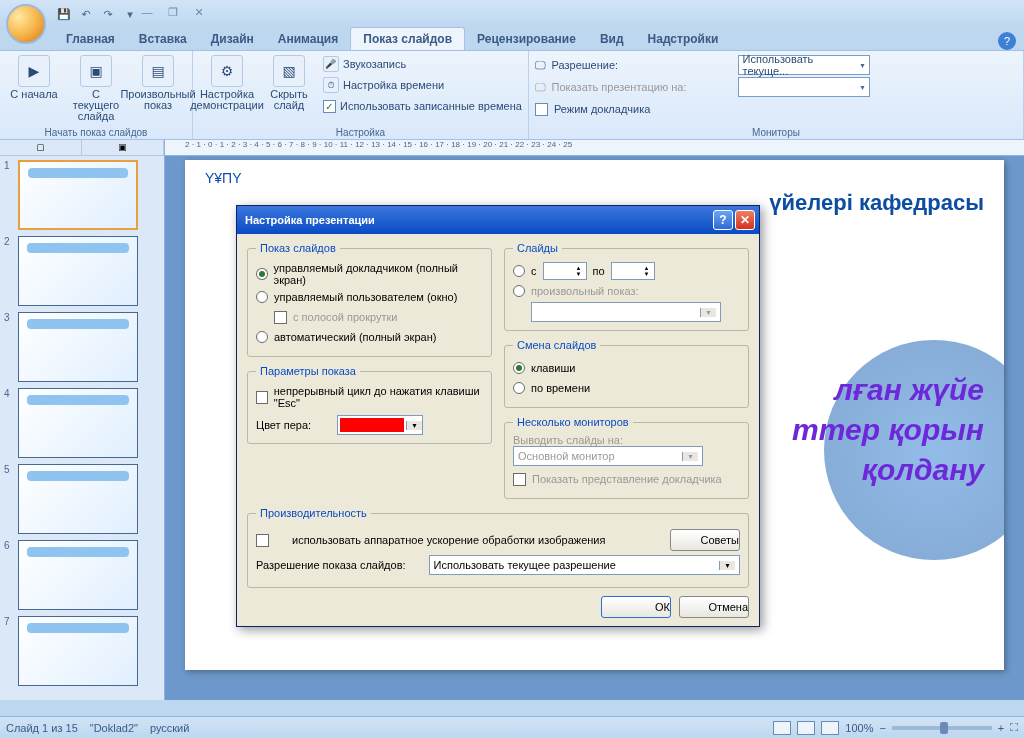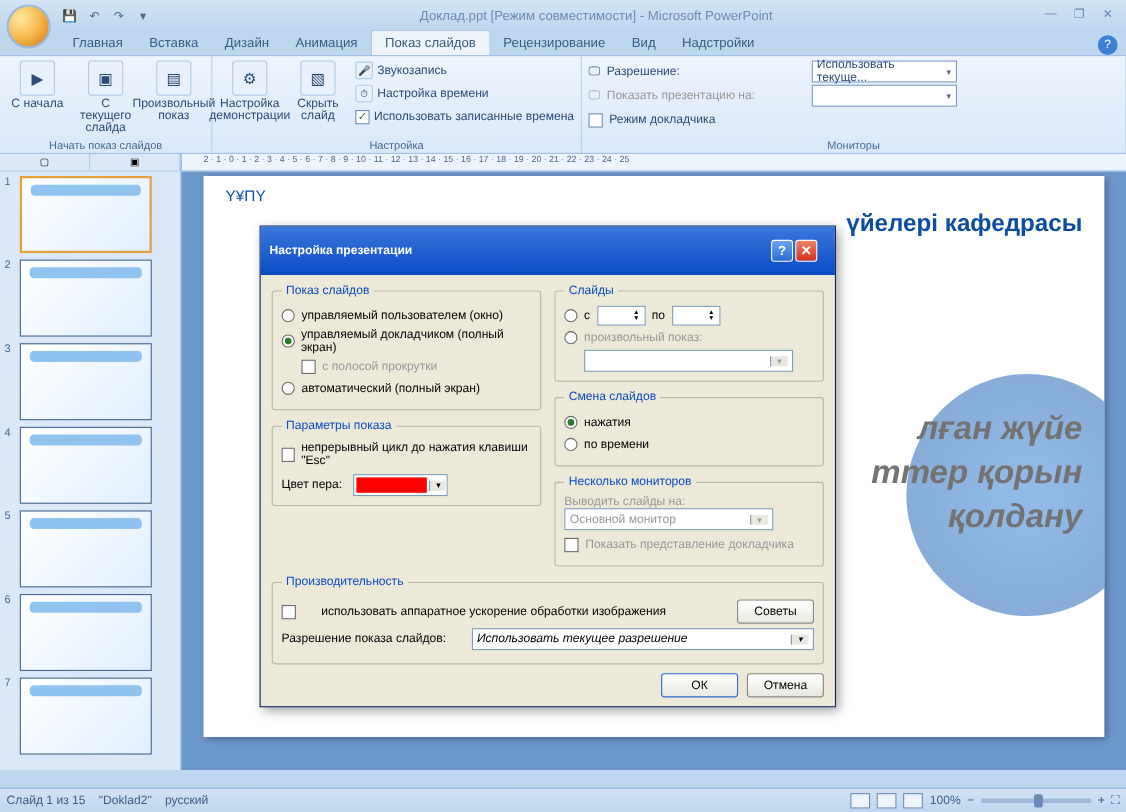--- a/index.html
+++ b/index.html
@@ -7,21 +7,21 @@
 
 .titlebar { height: 28px; background: linear-gradient(#D2E4F6, #BDD7EF); display: flex; align-items: center; padding: 0 4px; font-size: 12px; color: #466891; }
 .office-btn { width: 40px; height: 40px; background: radial-gradient(circle at 30% 30%, #FFE9A0, #F7B74D, #D4780C); border-radius: 50%; position: absolute; left: 6px; top: 4px; border: 2px solid #9EB8D8; z-index: 10; }
 .qat { margin-left: 52px; display: flex; gap: 6px; align-items: center; }
 .qat span { width: 16px; height: 16px; display: inline-flex; align-items: center; justify-content: center; font-size: 11px; color: #466891; cursor: pointer; }
 .title-center { flex: 1; text-align: center; color: #6C8AB5; }
 .win-controls { display: flex; gap: 8px; margin-right: 4px; }
 .win-controls span { width: 18px; height: 16px; font-size: 11px; color: #6C8AB5; cursor: pointer; text-align: center; }
 
 .ribbon-tabs { height: 22px; display: flex; align-items: end; padding-left: 54px; font-size: 12px; }
-.ribbon-tabs .tab { padding: 4px 12px; color: #3B5A85; cursor: pointer; }
+.ribbon-tabs .tab { padding: 4px 12px; color: #3B5A85; cursor: pointer; font-weight: bold; }
 .ribbon-tabs .tab.active { background: #EDF4FC; border-radius: 3px 3px 0 0; border: 1px solid #A3C0E8; border-bottom: none; }
 .ribbon-tabs .help { margin-left: auto; margin-right: 8px; width: 18px; height: 18px; background: #3E80D5; color: #fff; border-radius: 50%; font-size: 11px; text-align: center; line-height: 18px; }
 
 .ribbon-body { height: 90px; background: linear-gradient(#EDF4FC, #D9E8FA); border-top: 1px solid #A3C0E8; border-bottom: 1px solid #A3C0E8; display: flex; font-size: 11px; color: #2B4C76; }
 .ribbon-group { border-right: 1px solid #B9D1ED; padding: 2px 6px 1px; display: flex; flex-direction: column; }
 .ribbon-group-body { flex: 1; display: flex; align-items: flex-start; gap: 6px; }
 .ribbon-group-label { text-align: center; font-size: 10px; color: #466891; padding-top: 2px; }
 .big-btn { display: flex; flex-direction: column; align-items: center; width: 56px; cursor: pointer; padding: 2px; }
 .big-btn .ico { width: 32px; height: 32px; background: #E8F1FB; border: 1px solid #B0CAE8; border-radius: 3px; margin-bottom: 2px; display: flex; align-items: center; justify-content: center; font-size: 14px; }
 .big-btn .lbl { text-align: center; line-height: 11px; }
@@ -44,25 +44,25 @@
 .thumb .preview { width: 120px; height: 70px; background: linear-gradient(135deg, #fff, #E0EFFF); border: 1px solid #466891; position: relative; }
 .thumb.active .preview { border: 2px solid #E8A03D; }
 .thumb .preview::before { content: ""; position: absolute; top: 6px; left: 8px; right: 8px; height: 10px; background: #8FC4F0; border-radius: 4px; }
 
 .slide-area { flex: 1; background: #6D98CB; position: relative; overflow: hidden; }
 .ruler-h { height: 16px; background: #EDF4FC; border-bottom: 1px solid #8EB3DE; font-size: 8px; color: #466891; padding-left: 20px; white-space: nowrap; overflow: hidden; }
 .slide-canvas { position: absolute; left: 20px; top: 20px; right: 20px; bottom: 30px; background: #fff; box-shadow: 2px 2px 6px rgba(0,0,0,0.3); overflow: hidden; }
 .slide-canvas .decor1 { position: absolute; right: -40px; top: 180px; width: 220px; height: 220px; background: radial-gradient(circle, #4A90D9, #2E6BB2); border-radius: 50%; opacity: 0.6; }
 .slide-canvas .txt1 { position: absolute; left: 20px; top: 10px; font-size: 14px; color: #0C4DA2; }
 .slide-canvas .txt2 { position: absolute; right: 20px; top: 30px; font-size: 22px; color: #0C4DA2; font-weight: bold; }
-.slide-canvas .txt3 { position: absolute; right: 20px; top: 210px; font-size: 30px; color: #737373; font-weight: bold; font-style: italic; line-height: 40px; text-align: right; }
+.slide-canvas .txt3 { position: absolute; right: 20px; top: 210px; font-size: 30px; color: #6d28d9; font-weight: bold; font-style: italic; line-height: 40px; text-align: right; }
 
 
 .dialog { position: absolute; left: 236px; top: 205px; width: 524px; background: #ECE9D8; border: 1px solid #0A246A; box-shadow: 3px 3px 10px rgba(0,0,0,0.4); z-index: 100; font-size: 11px; }
-.dialog-title { height: 44px; background: linear-gradient(#3B77DD, #0A4BC4); color: #fff; display: flex; align-items: center; padding: 0 16px 0 8px; font-weight: bold; }
+.dialog-title { height: 28px; background: linear-gradient(#3B77DD, #0A4BC4); color: #fff; display: flex; align-items: center; padding: 0 4px 0 8px; font-weight: bold; }
 .dialog-title .dt-btns { margin-left: auto; display: flex; gap: 2px; }
 .dialog-title .dt-btn { width: 20px; height: 20px; border: 1px solid #fff; border-radius: 3px; text-align: center; line-height: 18px; font-size: 12px; cursor: pointer; }
 .dt-help { background: linear-gradient(#6AA5F0, #2E6BD4); }
 .dt-close { background: linear-gradient(#F08060, #D43020); }
 
 .dialog-body { padding: 8px 10px; color: #000; }
 .dcols { display: flex; gap: 12px; }
 .dcol { flex: 1; }
 fieldset { border: 1px solid #B8B8A8; border-radius: 3px; padding: 6px 8px 8px; margin-bottom: 8px; }
 legend { padding: 0 4px; color: #0A4BC4; font-size: 11px; }
@@ -70,24 +70,24 @@
 .radio { width: 12px; height: 12px; border: 1px solid #6B6B6B; border-radius: 50%; display: inline-flex; align-items: center; justify-content: center; background: #fff; }
 .radio.on::after { content: ""; width: 6px; height: 6px; background: #2B7A2B; border-radius: 50%; }
 .check { width: 13px; height: 13px; border: 1px solid #6B6B6B; background: #fff; display: inline-flex; align-items: center; justify-content: center; font-size: 10px; }
 .indent { margin-left: 18px; }
 .disabled { color: #999; }
 .spin { width: 44px; height: 18px; border: 1px solid #7F9DB9; background: #fff; display: inline-flex; align-items: center; }
 .spin .updown { width: 14px; display: flex; flex-direction: column; font-size: 6px; text-align: center; margin-left: auto; }
 .color-combo { width: 86px; height: 20px; border: 1px solid #7F9DB9; display: inline-flex; align-items: center; background: #fff; }
 .color-swatch { flex: 1; height: 14px; margin: 0 2px; }
 .combo-arr { width: 16px; border-left: 1px solid #7F9DB9; text-align: center; font-size: 8px; background: #E8E8E0; }
-.pen-row { display: flex; align-items: center; gap: 10px; margin-top: 6px; }
+.pen-row { display: flex; align-items: center; gap: 26px; margin-top: 6px; }
 .wide-combo { width: 190px; height: 20px; border: 1px solid #7F9DB9; background: #fff; display: flex; align-items: center; padding: 0 4px; }
-.dlg-select { width: 360px; height: 20px; border: 1px solid #7F9DB9; background: #fff; display: flex; align-items: center; padding: 0 4px; font-style: italic; }
-.dlg-btn { min-width: 70px; height: 22px; border: 1px solid #888; background: linear-gradient(#fff,#E8E8E0); border-radius: 3px; cursor: pointer; text-align: center; line-height: 20px; font-size: 11px; }
+.dlg-select { width: 360px; height: 20px; border: 1px solid #7F9DB9; background: #fff; display: flex; align-items: center; padding: 0 4px; }
+.dlg-btn { min-width: 70px; height: 22px; border: 1px solid #888; background: linear-gradient(#fff,#E8E8E0); border-radius: 3px; cursor: pointer; text-align: right; line-height: 20px; font-size: 11px; }
 .dlg-buttons { display: flex; justify-content: flex-end; gap: 8px; margin-top: 8px; }
 .perf-row { display: flex; align-items: center; gap: 23px; margin: 4px 0; }
 
 .statusbar { position: absolute; left: 0; right: 0; bottom: 0; height: 22px; background: linear-gradient(#D2E4F6, #BDD7EF); border-top: 1px solid #8EB3DE; display: flex; align-items: center; font-size: 11px; color: #3B5A85; padding: 0 6px; gap: 12px; }
 .statusbar .right { margin-left: auto; display: flex; align-items: center; gap: 6px; }
 .view-btn { width: 18px; height: 14px; border: 1px solid #6C8AB5; background: #EDF4FC; cursor: pointer; }
 .zoom-slider { width: 100px; height: 4px; background: #9EB8D8; position: relative; }
 .zoom-slider::after { content: ""; position: absolute; left: 48px; top: -4px; width: 8px; height: 12px; background: #6C8AB5; border-radius: 2px; }
 </style>
 </head>
@@ -95,21 +95,20 @@
 
 <div class="office-btn"></div>
 
 <div class="titlebar">
   <div class="qat">
     <span>💾</span>
     <span>↶</span>
     <span>↷</span>
     <span>▾</span>
   </div>
-  <div class="title-center">Доклад.ppt [Режим совместимости] - Microsoft PowerPoint</div>
   <div class="win-controls">
     <span>—</span>
     <span>❐</span>
     <span>✕</span>
   </div>
 </div>
 
 <div class="ribbon-tabs">
   <div class="tab">Главная</div>
   <div class="tab">Вставка</div>
@@ -253,26 +252,26 @@
       <div class="dt-btn dt-help">?</div>
       <div class="dt-btn dt-close">✕</div>
     </div>
   </div>
   <div class="dialog-body">
     <div class="dcols">
       <div class="dcol">
         <fieldset>
           <legend>Показ слайдов</legend>
           <div class="radio-row">
-              <span class="radio"></span>
-              <span>управляемый пользователем (окно)</span>
-            </div>
-          <div class="radio-row">
               <span class="radio on"></span>
               <span>управляемый докладчиком (полный экран)</span>
+            </div>
+          <div class="radio-row">
+              <span class="radio"></span>
+              <span>управляемый пользователем (окно)</span>
             </div>
           <div class="check-row indent disabled">
               <span class="check"></span>
               <span>с полосой прокрутки</span>
             </div>
           <div class="radio-row">
               <span class="radio"></span>
               <span>автоматический (полный экран)</span>
             </div>
         </fieldset>
@@ -317,21 +316,21 @@
             </div>
           <div class="wide-combo disabled" style="margin-left:18px;margin-top:2px">
               <span></span>
               <span class="combo-arr" style="margin-left:auto">▾</span>
             </div>
         </fieldset>
         <fieldset>
           <legend>Смена слайдов</legend>
           <div class="radio-row">
               <span class="radio on"></span>
-              <span>нажатия</span>
+              <span>клавиши</span>
             </div>
           <div class="radio-row">
               <span class="radio"></span>
               <span>по времени</span>
             </div>
         </fieldset>
         <fieldset>
           <legend>Несколько мониторов</legend>
           <div class="disabled">Выводить слайды на:</div>
           <div class="wide-combo disabled">

